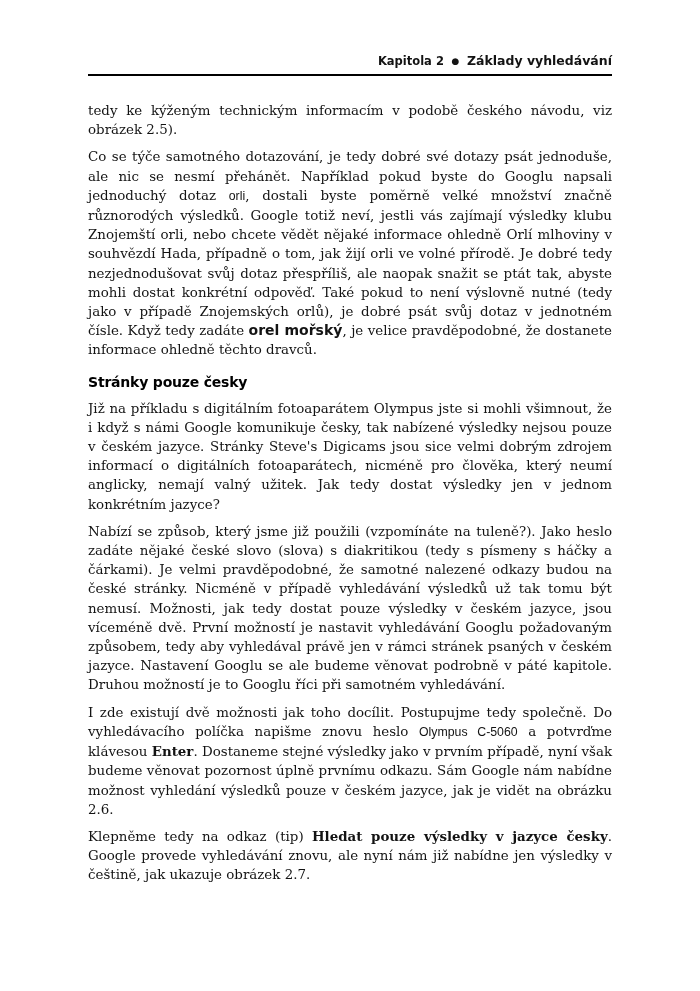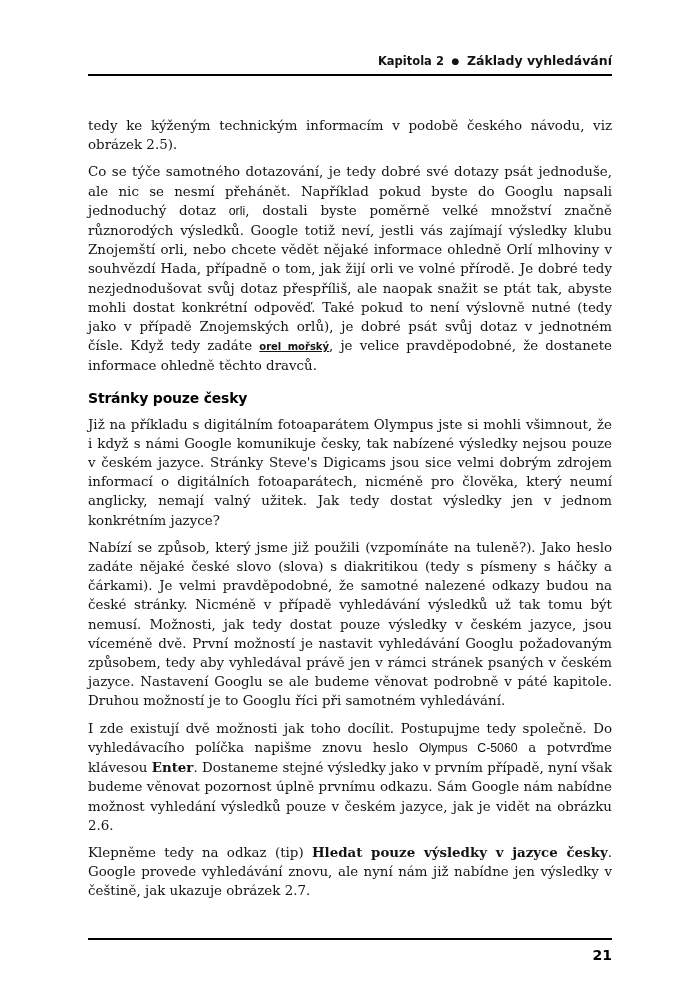--- a/index.html
+++ b/index.html
@@ -26,21 +26,21 @@
   .running-header .chapter-label { font-size: 11.5px; }
   .running-header .header-bullet { font-size: 9px; vertical-align: 1px; padding: 0 2px; }
   .running-header .chapter-title { font-size: 12.5px; }
   .header-rule {
     border: none;
     border-top: 2px solid #000;
     margin: 5px 0 0 0;
     height: 0;
   }
   .content {
-    padding-top: 40px;
+    padding-top: 25px;
   }
   p.body-paragraph {
     margin: 0 0 8px 0;
     font-size: 13.4px;
     line-height: 19.2px;
     text-align: justify;
   }
   h2.section-heading {
     font-family: "DejaVu Sans", "Liberation Sans", sans-serif;
     font-weight: bold;
@@ -50,22 +50,21 @@
     color: #000;
   }
   .run-plain { }
   .run-term {
     font-family: Liberation Sans, sans-serif;
     font-size: 12.3px;
   }
   .run-term-bold {
     font-family: "DejaVu Sans", "Liberation Sans", sans-serif;
     font-weight: bold;
-    font-size: 10px;
-    text-decoration: underline;
+    font-size: 14px;
   }
   .run-bold { font-weight: bold; }
   .page-footer {
     position: absolute;
     left: 88px;
     right: 88px;
     bottom: 32px;
   }
   .footer-rule {
     border: none;
@@ -99,17 +98,13 @@
         <p class="body-paragraph"><span class="run-plain">Co se týče samotného dotazování, je tedy dobré své dotazy psát jednoduše, ale nic se nesmí přehánět. Například pokud byste do Googlu napsali jednoduchý dotaz </span><span class="run-term">orli</span><span class="run-plain">, dostali byste poměrně velké množství značně různorodých výsledků. Google totiž neví, jestli vás zajímají výsledky klubu Znojemští orli, nebo chcete vědět nějaké informace ohledně Orlí mlhoviny v souhvězdí Hada, případně o tom, jak žijí orli ve volné přírodě. Je dobré tedy nezjednodušovat svůj dotaz přespříliš, ale naopak snažit se ptát tak, abyste mohli dostat konkrétní odpověď. Také pokud to není výslovně nutné (tedy jako v případě Znojemských orlů), je dobré psát svůj dotaz v jednotném čísle. Když tedy zadáte </span><span class="run-term-bold">orel mořský</span><span class="run-plain">, je velice pravděpodobné, že dostanete informace ohledně těchto dravců.</span></p>
         <h2 class="section-heading">Stránky pouze česky</h2>
         <p class="body-paragraph"><span class="run-plain">Již na příkladu s digitálním fotoaparátem Olympus jste si mohli všimnout, že i když s námi Google komunikuje česky, tak nabízené výsledky nejsou pouze v českém jazyce. Stránky Steve's Digicams jsou sice velmi dobrým zdrojem informací o digitálních fotoaparátech, nicméně pro člověka, který neumí anglicky, nemají valný užitek. Jak tedy dostat výsledky jen v jednom konkrétním jazyce?</span></p>
         <p class="body-paragraph"><span class="run-plain">Nabízí se způsob, který jsme již použili (vzpomínáte na tuleně?). Jako heslo zadáte nějaké české slovo (slova) s diakritikou (tedy s písmeny s háčky a čárkami). Je velmi pravděpodobné, že samotné nalezené odkazy budou na české stránky. Nicméně v případě vyhledávání výsledků už tak tomu být nemusí. Možnosti, jak tedy dostat pouze výsledky v českém jazyce, jsou víceméně dvě. První možností je nastavit vyhledávání Googlu požadovaným způsobem, tedy aby vyhledával právě jen v rámci stránek psaných v českém jazyce. Nastavení Googlu se ale budeme věnovat podrobně v páté kapitole. Druhou možností je to Googlu říci při samotném vyhledávání.</span></p>
         <p class="body-paragraph"><span class="run-plain">I zde existují dvě možnosti jak toho docílit. Postupujme tedy společně. Do vyhledávacího políčka napišme znovu heslo </span><span class="run-term">Olympus C-5060</span><span class="run-plain"> a potvrďme klávesou </span><span class="run-bold">Enter</span><span class="run-plain">. Dostaneme stejné výsledky jako v prvním případě, nyní však budeme věnovat pozornost úplně prvnímu odkazu. Sám Google nám nabídne možnost vyhledání výsledků pouze v českém jazyce, jak je vidět na obrázku 2.6.</span></p>
         <p class="body-paragraph"><span class="run-plain">Klepněme tedy na odkaz (tip) </span><span class="run-bold">Hledat pouze výsledky v jazyce česky</span><span class="run-plain">. Google provede vyhledávání znovu, ale nyní nám již nabídne jen výsledky v češtině, jak ukazuje obrázek 2.7.</span></p>
       </div>
 
   </div>
 
-  <div class="page-footer">
-    <hr class="footer-rule">
-    <div class="page-number">21</div>
-  </div>
 </div>
 
 </body></html>

